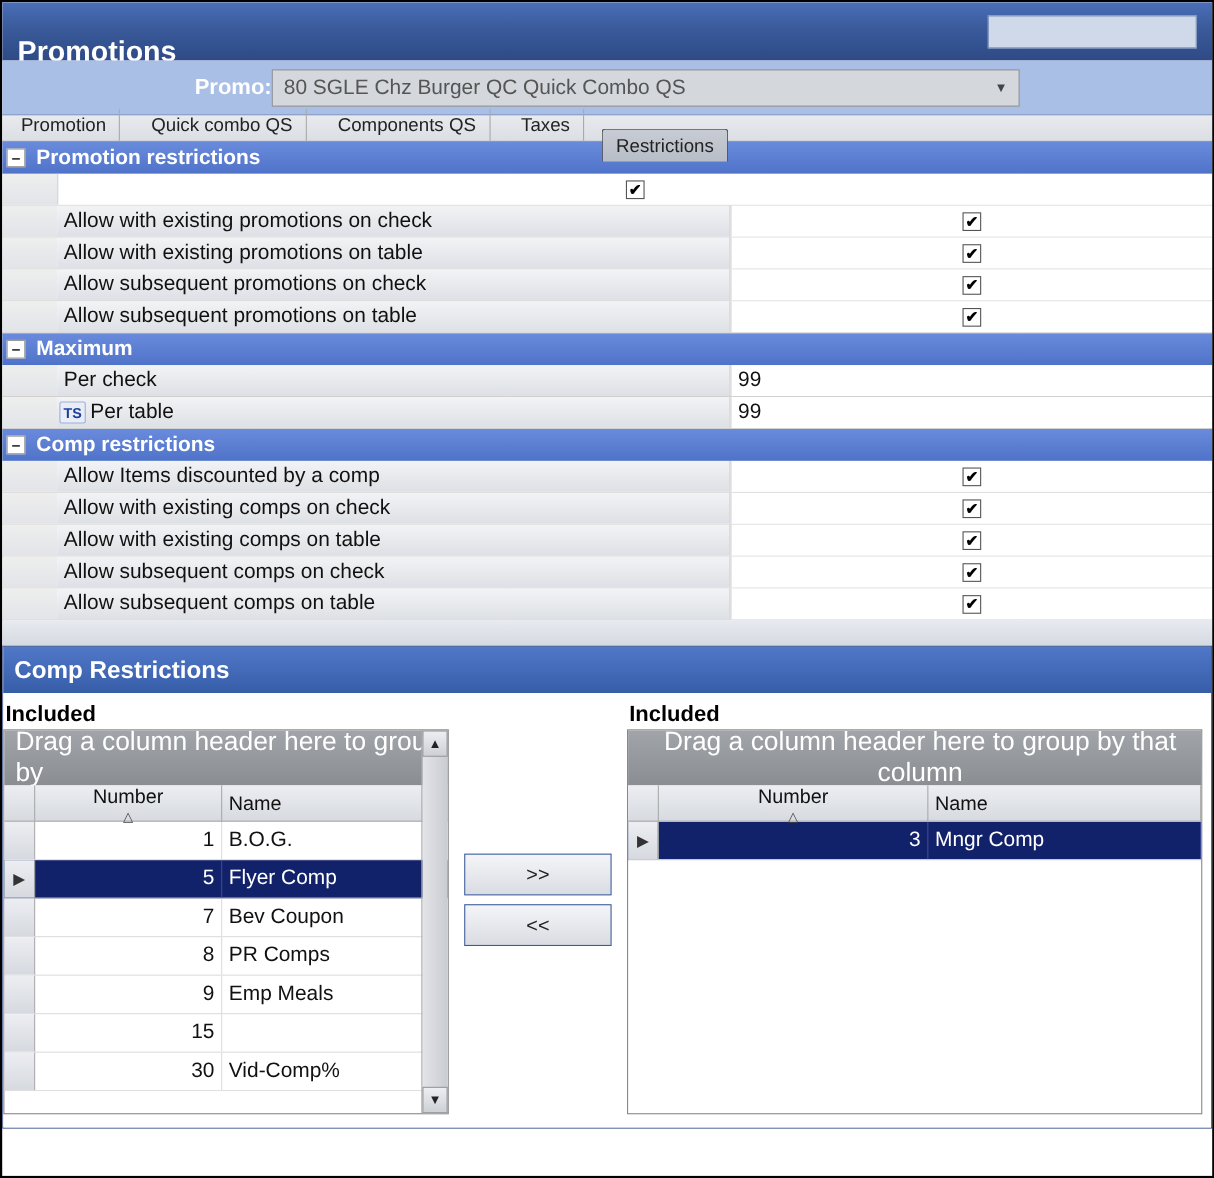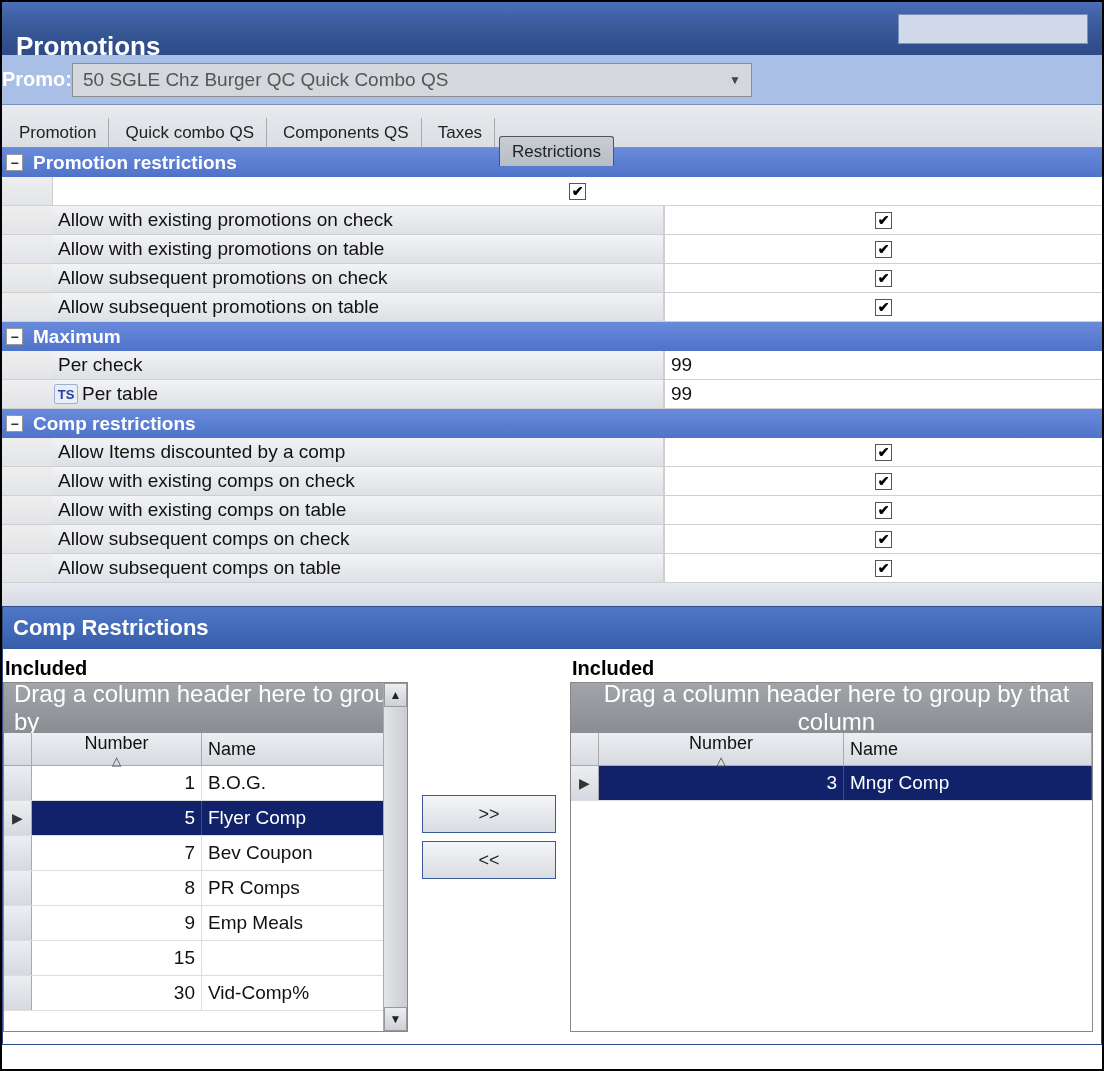--- a/index.html
+++ b/index.html
@@ -12,35 +12,35 @@
     display: flex; align-items: center; justify-content: space-between;
     padding: 0 14px;
   }
   .title-bar .title { color: #fff; font-size: 26px; font-weight: bold; margin-top: 36px; }
   .title-bar .search-box {
     width: 190px; height: 30px; background: #cfd9e9; border: 1px solid #7b91ba;
   }
 
   
   .promo-row {
-    background: #a9bfe6; height: 50px; display: flex; align-items: center; 
+    background: #a9bfe6; height: 50px; display: flex; align-items: center; justify-content: center; 
     border-bottom: 1px solid #7b91ba;
   }
   .promo-row .label { color: #fff; font-size: 20px; font-weight: bold; }
   .promo-select {
     width: 680px; height: 34px; background: #d4d8dc; border: 1px solid #8a8f95; color: #555;
     display: flex; align-items: center; justify-content: space-between; padding: 0 10px; font-size: 19px;
   }
   .promo-select .chev { font-size: 12px; color: #444; }
 
   
   .tabs {
-    height: 43px; display: flex; align-items: flex-end;
+    height: 24px; display: flex; align-items: flex-end;
     background: linear-gradient(to bottom, #e8eaee, #dbdee3);
-    border-bottom: 1px solid #8a8f95; padding-left: 5px; gap: 4px;
+    border-bottom: 1px solid #8a8f95; padding-left: 5px; gap: 16px;
   }
   .tab {
     padding: 5px 12px 4px 12px; font-size: 17px; color: #222; cursor: pointer;
     border-right: 1px solid #aaa;
   }
   .tab.active {
     background: linear-gradient(to bottom, #c8cdd4, #b7bdc6);
     border: 1px solid #555; border-bottom: none; border-radius: 3px 3px 0 0;
     position: relative; top: 19px;
   }
@@ -168,21 +168,21 @@
 <body>
 
 <div class="title-bar">
   <div class="title">Promotions</div>
   <div class="search-box"></div>
 </div>
 
 <div class="promo-row">
   <div class="label">Promo:</div>
   <div class="promo-select">
-    <span>50 SGLE Chz Burger QC Quick Combo QS</span>
+    <span>80 SGLE Chz Burger QC Quick Combo QS</span>
     <span class="chev">▼</span>
   </div>
 </div>
 
 <div class="tabs" id="tabs">
     <div class="tab">Promotion</div>
     <div class="tab">Quick combo QS</div>
     <div class="tab">Components QS</div>
     <div class="tab">Taxes</div>
     <div class="tab active">Restrictions</div>

